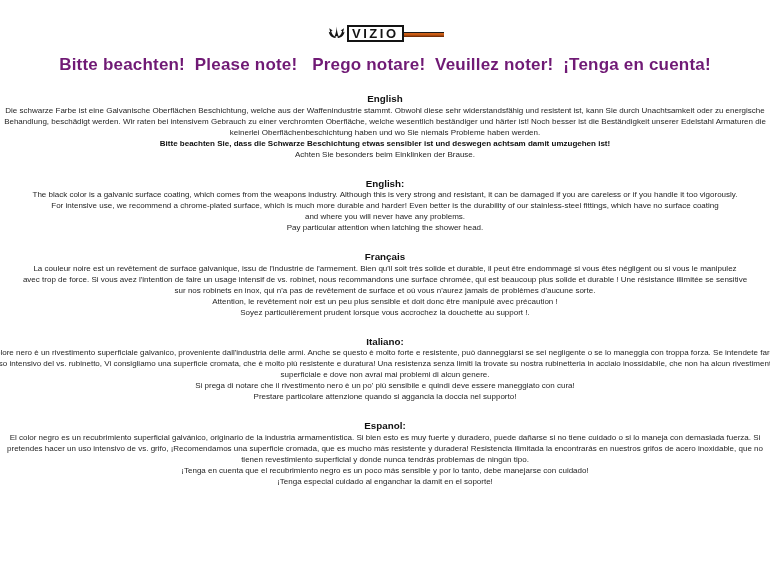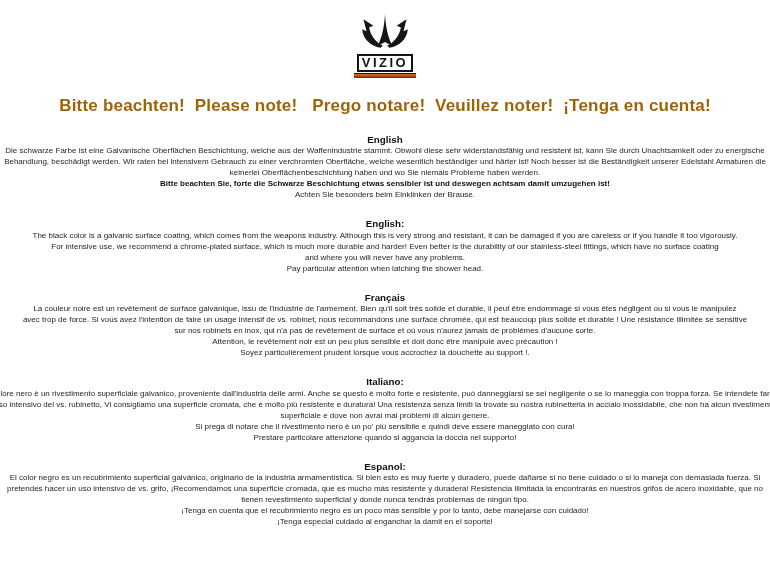--- a/index.html
+++ b/index.html
@@ -4,33 +4,33 @@
 <style>
   html,body{margin:0;padding:0;}
   body{
     width:770px;height:578px;overflow:hidden;background:#ffffff;
     font-family:"Liberation Sans","DejaVu Sans",sans-serif;color:#1c1c1c;
     position:relative;
   }
   .page{width:770px;height:578px;overflow:hidden;}
   
   .logo-wrap{display:flex;justify-content:center;padding-top:13px;}
-  .logo{display:inline-flex;flex-direction:column;align-items:center;}
+  .logo{display:inline-flex;flex-direction:row;align-items:center;}
   .crown{display:block;margin-bottom:1px;}
   .brand-box{
     border:2px solid #141414;padding:0 3px;line-height:1.05;
     font-weight:bold;font-size:13px;letter-spacing:2.5px;color:#141414;
   }
   .brand-bar{height:4px;width:100%;margin-top:1px;
     background:linear-gradient(to bottom,#d2661e 0%,#c65812 45%,#5f2506 100%);
     border-top:1px solid #1a1a1a;}
   
   .headline{
-    margin-top:17px;text-align:center;font-weight:bold;font-size:17px;
-    color:#a16207;white-space:pre-wrap;letter-spacing:0.2px;line-height:1.3;
+    text-align:center;font-weight:bold;font-size:17px;
+    color:#701a75;white-space:pre-wrap;letter-spacing:0.2px;line-height:1.3;
   }
   
   .sections{margin-top:17px;}
   .lang-section{margin-top:18px;}
   .lang-section:first-child{margin-top:0;}
   .sec-heading{
     text-align:center;font-weight:bold;font-size:9.8px;line-height:11.5px;
     color:#111;
   }
   .line{
@@ -70,21 +70,21 @@
         <div class="line">
           <span>Die schwarze Farbe ist eine Galvanische Oberflächen Beschichtung, welche aus der Waffenindustrie stammt. Obwohl diese sehr widerstandsfähig und resistent ist, kann Sie durch Unachtsamkeit oder zu energische</span>
         </div>
         <div class="line">
           <span>Behandlung, beschädigt werden. Wir raten bei intensivem Gebrauch zu einer verchromten Oberfläche, welche wesentlich beständiger und härter ist! Noch besser ist die Beständigkeit unserer Edelstahl Armaturen die</span>
         </div>
         <div class="line">
           <span>keinerlei Oberflächenbeschichtung haben und wo Sie niemals Probleme haben werden.</span>
         </div>
         <div class="line bold">
-          <span>Bitte beachten Sie, forte die Schwarze Beschichtung etwas sensibler ist und deswegen achtsam damit umzugehen ist!</span>
+          <span>Bitte beachten Sie, dass die Schwarze Beschichtung etwas sensibler ist und deswegen achtsam damit umzugehen ist!</span>
         </div>
         <div class="line">
           <span>Achten Sie besonders beim Einklinken der Brause.</span>
         </div>
       </section>
       <section class="lang-section">
         <div class="sec-heading">English:</div>
         <div class="line">
           <span>The black color is a galvanic surface coating, which comes from the weapons industry. Although this is very strong and resistant, it can be damaged if you are careless or if you handle it too vigorously.</span>
         </div>

